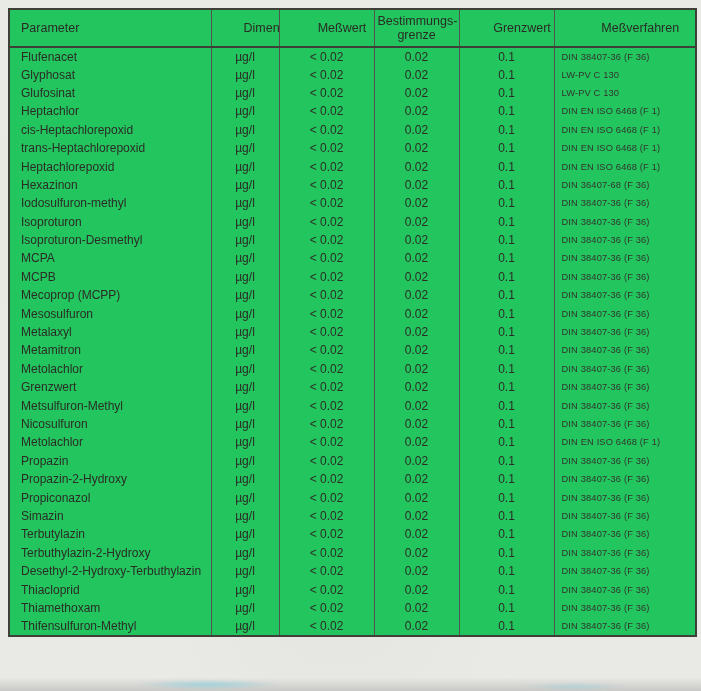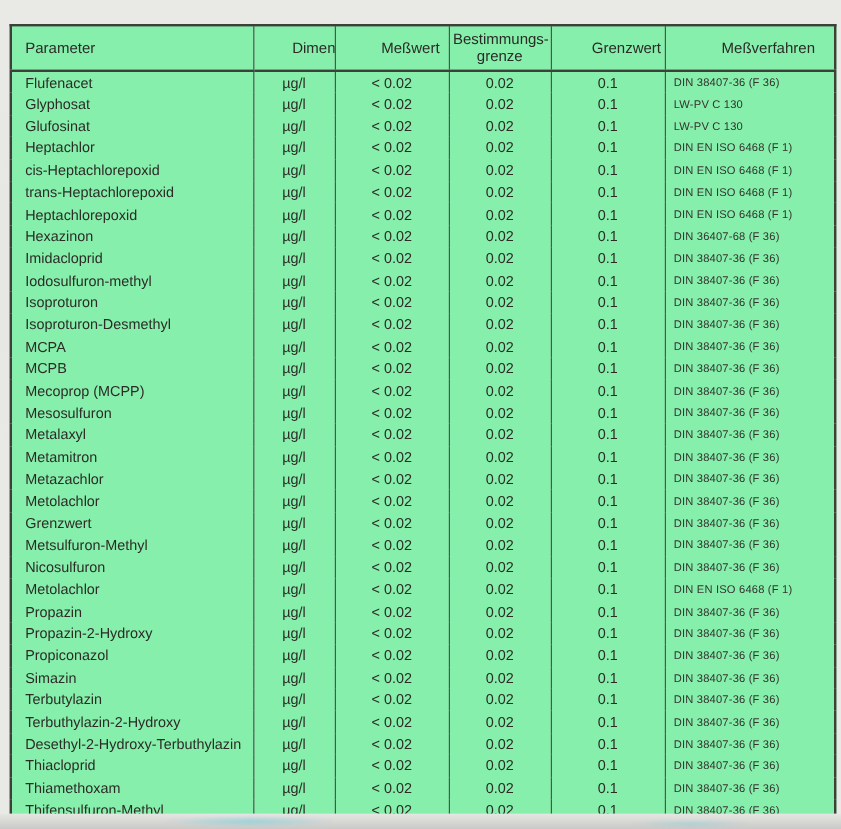--- a/index.html
+++ b/index.html
@@ -14,23 +14,22 @@
   .page::before{
     content:"";position:absolute;inset:0;pointer-events:none;
     background:
       radial-gradient(circle at 18% 32%, rgba(0,0,0,0.025), transparent 28%),
       radial-gradient(circle at 72% 61%, rgba(0,0,0,0.02), transparent 30%),
       radial-gradient(circle at 48% 85%, rgba(0,0,0,0.02), transparent 26%);
   }
   table.report-table{
     position:absolute;left:8px;top:8px;width:687px;
     border-collapse:collapse;table-layout:fixed;
-    background:#86efac;
+    background:#22c55e;
     border:2px solid #3f3f3a;
-    margin-top:12px;
   }
   th,td{margin:0;overflow:hidden;white-space:nowrap;}
   thead th{
     height:34px;font-weight:normal;font-size:12.5px;
     vertical-align:middle;text-align:center;
     border-bottom:2px solid #3f3f3a;
     white-space:normal;line-height:1.12;
     color:#2b2b26;
     padding-left:32px;
   }
@@ -149,28 +148,20 @@
 
     <tr class="data-row">
       <td class="c-param">Hexazinon</td>
       <td class="c-dim">µg/l</td>
       <td class="c-mess">&lt; 0.02</td>
       <td class="c-best">0.02</td>
       <td class="c-grenz">0.1</td>
       <td class="c-verf">DIN 36407-68 (F 36)</td>
     </tr>
 
-    <tr class="data-row">
-      <td class="c-param">Imidacloprid</td>
-      <td class="c-dim">µg/l</td>
-      <td class="c-mess">&lt; 0.02</td>
-      <td class="c-best">0.02</td>
-      <td class="c-grenz">0.1</td>
-      <td class="c-verf">DIN 38407-36 (F 36)</td>
-    </tr>
 
     <tr class="data-row">
       <td class="c-param">Iodosulfuron-methyl</td>
       <td class="c-dim">µg/l</td>
       <td class="c-mess">&lt; 0.02</td>
       <td class="c-best">0.02</td>
       <td class="c-grenz">0.1</td>
       <td class="c-verf">DIN 38407-36 (F 36)</td>
     </tr>
 
@@ -239,28 +230,20 @@
 
     <tr class="data-row">
       <td class="c-param">Metamitron</td>
       <td class="c-dim">µg/l</td>
       <td class="c-mess">&lt; 0.02</td>
       <td class="c-best">0.02</td>
       <td class="c-grenz">0.1</td>
       <td class="c-verf">DIN 38407-36 (F 36)</td>
     </tr>
 
-    <tr class="data-row">
-      <td class="c-param">Metazachlor</td>
-      <td class="c-dim">µg/l</td>
-      <td class="c-mess">&lt; 0.02</td>
-      <td class="c-best">0.02</td>
-      <td class="c-grenz">0.1</td>
-      <td class="c-verf">DIN 38407-36 (F 36)</td>
-    </tr>
 
     <tr class="data-row">
       <td class="c-param">Metolachlor</td>
       <td class="c-dim">µg/l</td>
       <td class="c-mess">&lt; 0.02</td>
       <td class="c-best">0.02</td>
       <td class="c-grenz">0.1</td>
       <td class="c-verf">DIN 38407-36 (F 36)</td>
     </tr>
 

